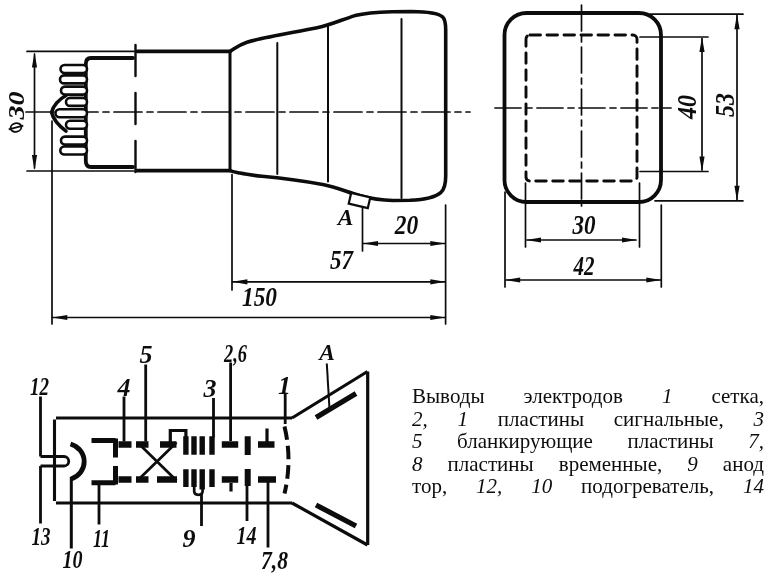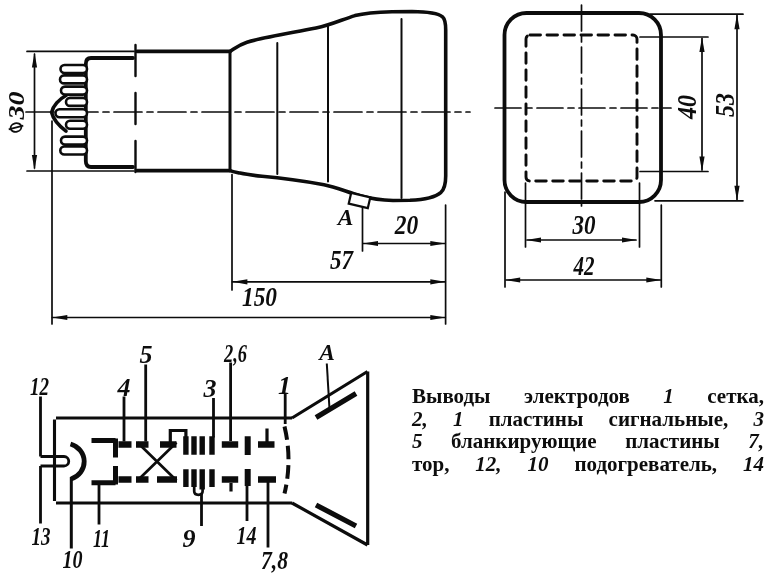--- a/index.html
+++ b/index.html
@@ -1,18 +1,18 @@
 <!DOCTYPE html>
 <html><head>
 <meta charset="utf-8">
 <style>
 html,body{margin:0;padding:0;width:780px;height:584px;background:#ffffff;overflow:hidden;}
 body{font-family:"Liberation Serif",serif;position:relative;}
 svg{position:absolute;left:0;top:0;}
-.txt{position:absolute;left:412px;top:385px;width:352px;font-weight:bold;font-size:21px;line-height:22.6px;color:#0d0d0d;}
+.txt{position:absolute;left:412px;top:385px;width:352px;font-weight:normal;font-size:21px;line-height:22.6px;color:#0d0d0d;}
 .txt div{text-align:justify;text-align-last:justify;}
 .txt i{font-style:italic;}
 </style>
 </head>
 <body>
 <svg width="780" height="584" viewBox="0 0 780 584" fill="none" stroke="none">
 <g id="sideview" stroke="#0c0c0c" stroke-linecap="round">
 
   <path d="M133,58 L91,58 Q85.8,58 85.8,64 L85.8,161 Q85.8,167 91,167 L133,167" stroke-width="3.8"></path>
 
@@ -191,14 +191,15 @@
   <text x="246.5" y="544" font-size="26px" lengthAdjust="spacingAndGlyphs" textLength="20">14</text>
   <text x="284.5" y="394" font-size="26px">1</text>
   <text x="274.5" y="568.5" font-size="26px" lengthAdjust="spacingAndGlyphs" textLength="27">7,8</text>
   <text x="327" y="359.5" font-size="23.5px">A</text>
 </g>
 </svg>
 <div class="txt">
 <div>Выводы электродов <i>1</i> сетка,</div>
 <div><i>2, 1</i> пластины сигнальные, <i>3</i></div>
 <div><i>5</i> бланкирующие пластины <i>7,</i></div>
+<div><i>8</i> пластины временные, <i>9</i> анод</div>
 <div>тор, <i>12, 10</i> подогреватель, <i>14</i></div>
 </div>
 
 </body></html>

